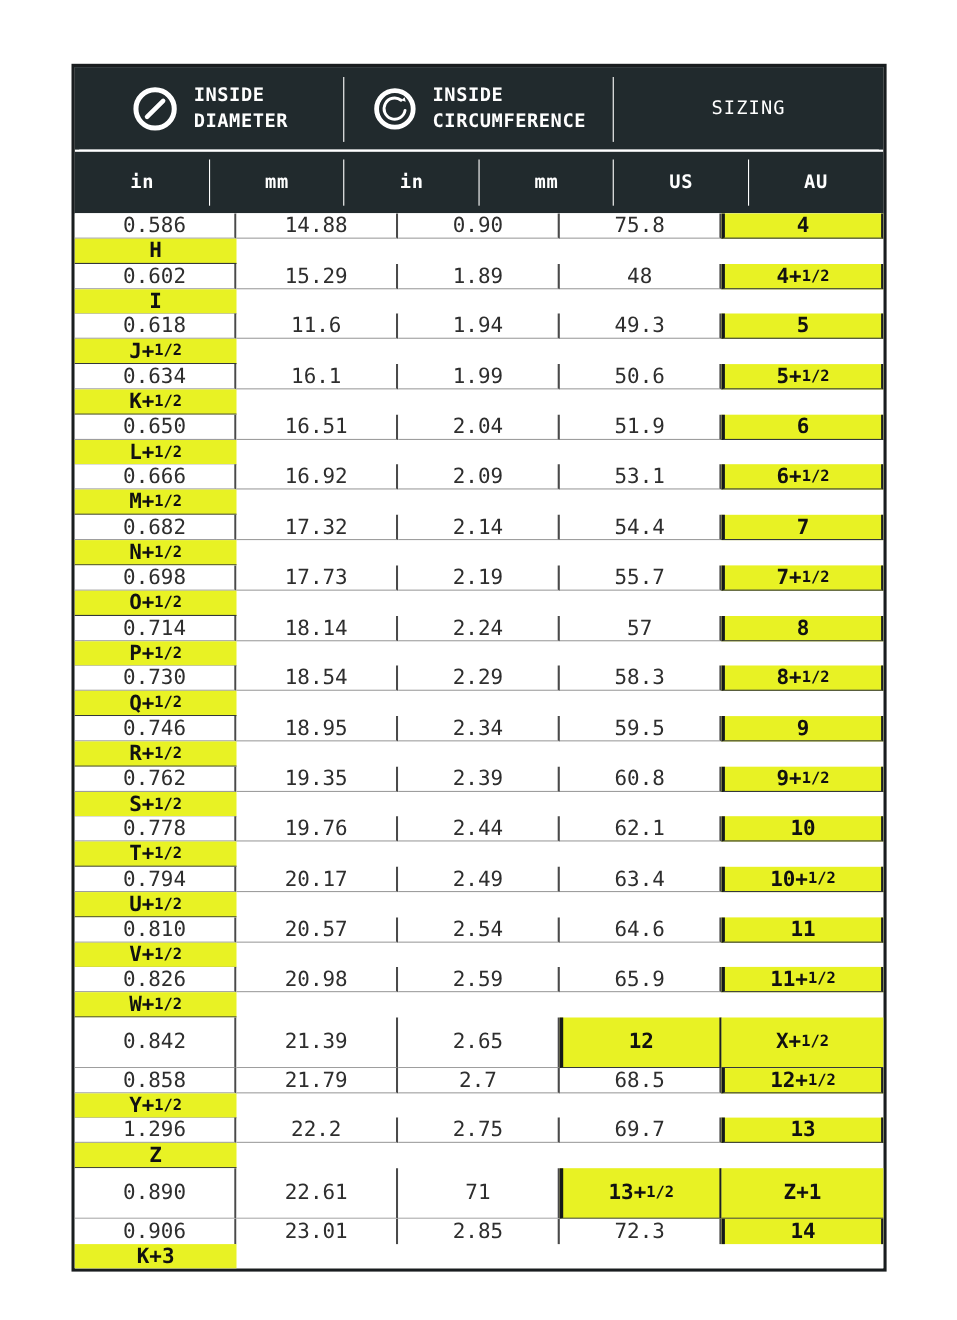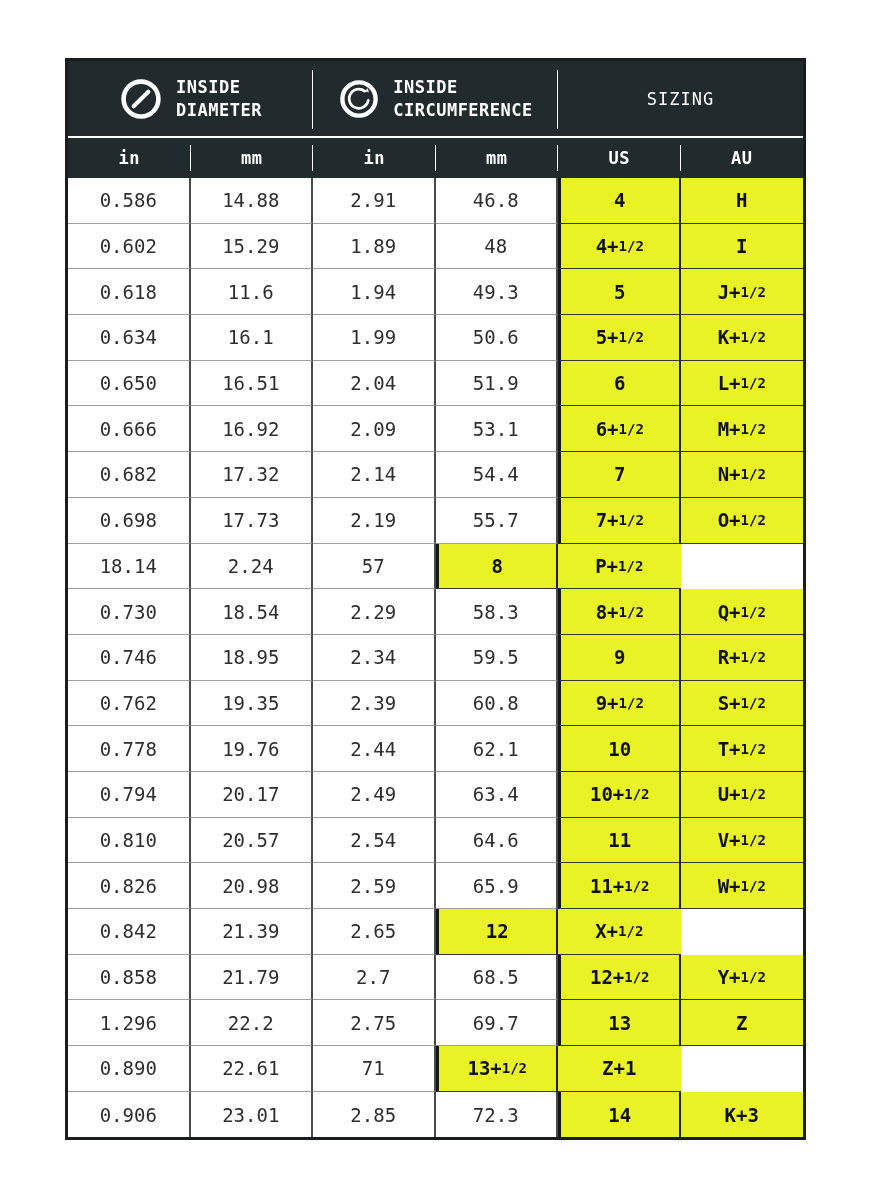--- a/index.html
+++ b/index.html
@@ -26,32 +26,32 @@
   }
   .hsection:not(:last-child)::after{
     content:"";position:absolute;right:0;top:9px;bottom:7px;width:1px;background:#ffffff;
   }
   .htitle{font-size:17px;font-weight:bold;letter-spacing:0.5px;line-height:1.35;text-align:left;}
   .sizing-title{font-size:17px;font-weight:normal;letter-spacing:1px;}
   .icon{display:flex;align-items:center;}
   .header-rule{height:2px;background:#ffffff;margin:0 4px;}
   .subheader{
     display:grid;grid-template-columns:repeat(6,1fr);
-    height:40px;background:#212a2d;
+    height:56px;background:#212a2d;
   }
   .subcell{
     position:relative;display:flex;align-items:center;justify-content:center;
     color:#ffffff;font-size:17px;font-weight:bold;letter-spacing:0.5px;
   }
   .subcell:not(:last-child)::after{
     content:"";position:absolute;right:0;top:7px;bottom:7px;width:1px;background:#ffffff;
   }
   
   .tbody{background:#ffffff;}
-  .row{display:grid;grid-template-columns:repeat(6,1fr);height:45.7px;}
+  .row{display:grid;grid-template-columns:repeat(5,1fr);height:45.7px;}
   .cell{
     display:flex;align-items:center;justify-content:center;
     box-sizing:border-box;
     font-size:19px;color:#2e2e2e;
     border-right:2px solid #4a4a4a;
     border-bottom:1px solid #9e9e9e;
     background:#ffffff;
   }
   .cell.sizing{
     background:#e8f224;
@@ -112,22 +112,22 @@
       <div class="subcell">mm</div>
       <div class="subcell">US</div>
       <div class="subcell">AU</div>
     </div>
 
     <div class="tbody">
 
     <div class="row" style="">
         <div class="cell">0.586</div>
         <div class="cell">14.88</div>
-        <div class="cell">2.91</div>
-        <div class="cell">46.8</div>
+        <div class="cell">0.90</div>
+        <div class="cell">75.8</div>
         <div class="cell sizing us-col">4</div>
         <div class="cell sizing">H</div>
       </div>
         <div class="row" style="">
         <div class="cell">0.602</div>
         <div class="cell">15.29</div>
         <div class="cell">1.89</div>
         <div class="cell">48</div>
         <div class="cell sizing us-col">
             <span>4+</span>
@@ -204,20 +204,21 @@
         <div class="cell sizing us-col">
             <span>7+</span>
             <span class="frac">1/2</span>
           </div>
         <div class="cell sizing">
             <span>O+</span>
             <span class="frac">1/2</span>
           </div>
       </div>
         <div class="row" style="">
+        <div class="cell">0.714</div>
         <div class="cell">18.14</div>
         <div class="cell">2.24</div>
         <div class="cell">57</div>
         <div class="cell sizing us-col">8</div>
         <div class="cell sizing">
             <span>P+</span>
             <span class="frac">1/2</span>
           </div>
       </div>
         <div class="row" style="">

